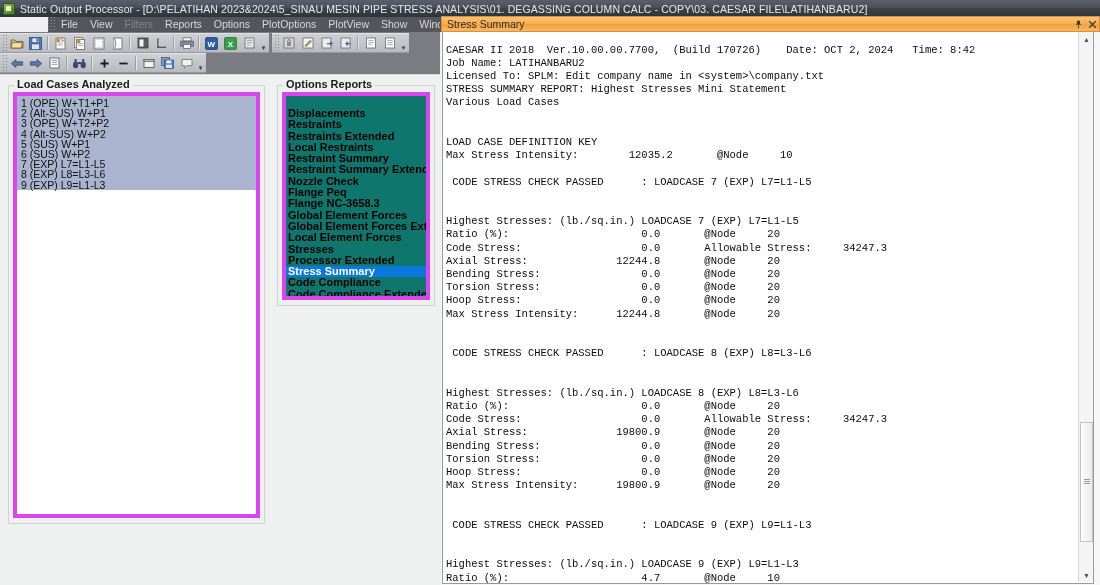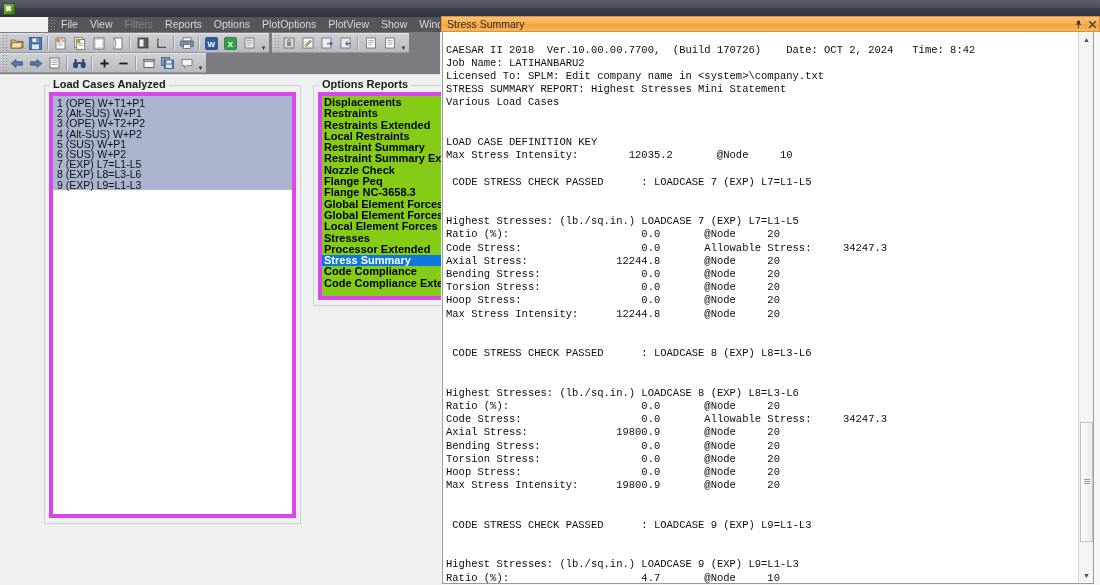--- a/index.html
+++ b/index.html
@@ -136,21 +136,20 @@
     position: absolute; left: 0; top: 74px;
     width: 440px; height: 511px;
     background: #eff0f0;
     box-sizing: border-box;
     border-top: 1px solid #d7d8d8;
   }
 
   .groupbox {
     position: absolute;
     box-sizing: border-box;
-    margin-left: 36px;
   }
   .gb-title {
     position: absolute;
     top: -1px; left: 6px;
     font-size: 11px;
     font-weight: bold;
     color: #1a1a1a;
     background: #eff0f0;
     padding: 0 3px;
     line-height: 12px;
@@ -183,21 +182,21 @@
     color: #101010;
     padding: 0 0 0 4px;
     line-height: 10.2px;
     height: 10.2px;
     white-space: nowrap;
     cursor: default;
   }
 
   
   #gb-stdreports { left: 277px; top: 4px; width: 158px; height: 227px; }
-  .sr-list { background:#84cc16; height:100%; overflow:hidden; padding-top:1px; }
+  .sr-list { background:#0f766e; height:100%; overflow:hidden; padding-top:12px; }
   .sr-item {
     font-size: 11px;
     color: #000;
     padding: 0 0 0 2px;
     line-height: 11.3px;
     height: 11.3px;
     white-space: nowrap;
     font-weight: bold;
     cursor: default;
   }
@@ -298,20 +297,21 @@
     background-size: 6px 2px;
   }
 </style>
 </head>
 <body>
 
 <div id="app">
 
   <div class="titlebar">
     <span class="title-icon"></span>
+    <span class="title-text">Static Output Processor - [D:\PELATIHAN 2023&amp;2024\5_SINAU MESIN PIPE STRESS ANALYSIS\01. DEGASSING COLUMN CALC - COPY\03. CAESAR FILE\LATIHANBARU2]</span>
   </div>
 
   <div class="menubar">
     <span class="menu-grip"></span>
     <span class="menu-item">File</span>
     <span class="menu-item">View</span>
     <span class="menu-item disabled">Filters</span>
     <span class="menu-item">Reports</span>
     <span class="menu-item">Options</span>
     <span class="menu-item">PlotOptions</span>

